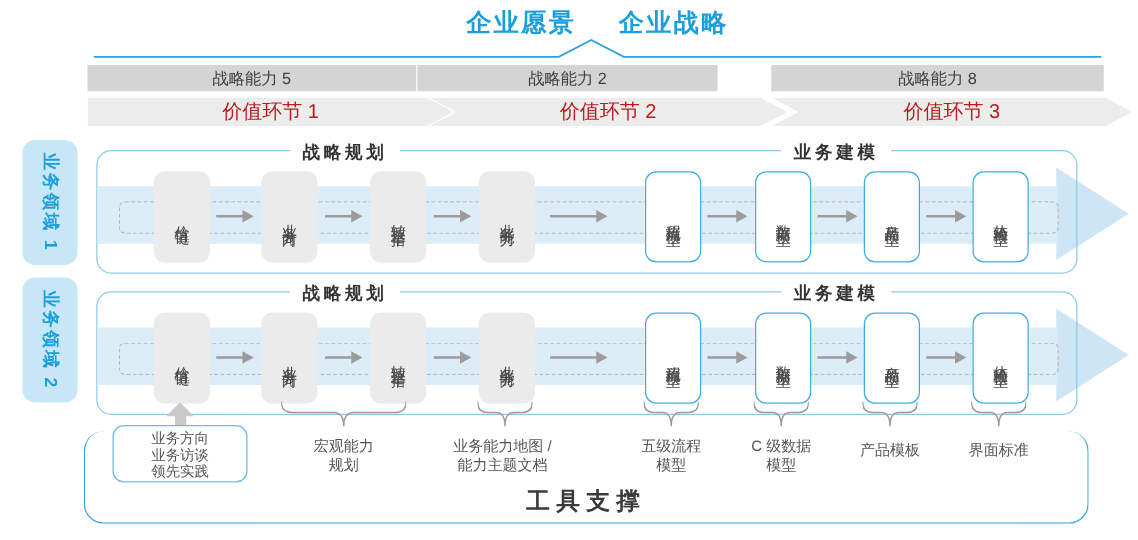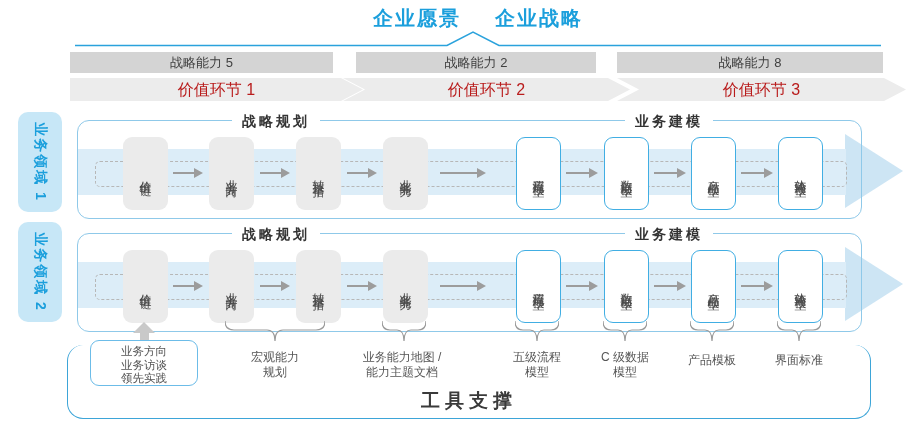--- a/index.html
+++ b/index.html
@@ -9,21 +9,21 @@
   
   .top-titles{position:absolute;top:5px;left:478px;transform:translateX(-50%);
               display:flex;gap:34px;white-space:nowrap;text-align:right;}
   .top-titles span{font-size:20px;font-weight:bold;color:#1b9fdc;letter-spacing:2px;}
 
   .top-line{position:absolute;left:0;top:30px;}
 
   
   .cap-bar{position:absolute;top:52px;height:21px;background:#d4d4d4;color:#3f3f3f;
            font-size:13px;line-height:21px;text-align:center;}
-  .c1{left:70px;width:263px}.c2{left:356px;width:240px}.c3{left:617px;width:266px}
+  .c1{left:70px;width:263px}.c2{left:334px;width:240px}.c3{left:617px;width:266px}
 
   
   .chev{position:absolute;top:78px;height:23px;background:#ececec;color:#b91c1c;
         font-size:16px;line-height:23px;text-align:center;}
   .v1{left:70px;width:293px;
       clip-path:polygon(0 0,calc(100% - 22px) 0,100% 50%,calc(100% - 22px) 100%,0 100%);}
   .v2{left:343px;width:287px;
       clip-path:polygon(0 0,calc(100% - 22px) 0,100% 50%,calc(100% - 22px) 100%,0 100%,22px 50%);}
   .v3{left:617px;width:289px;
       clip-path:polygon(0 0,calc(100% - 22px) 0,100% 50%,calc(100% - 22px) 100%,0 100%,22px 50%);}

